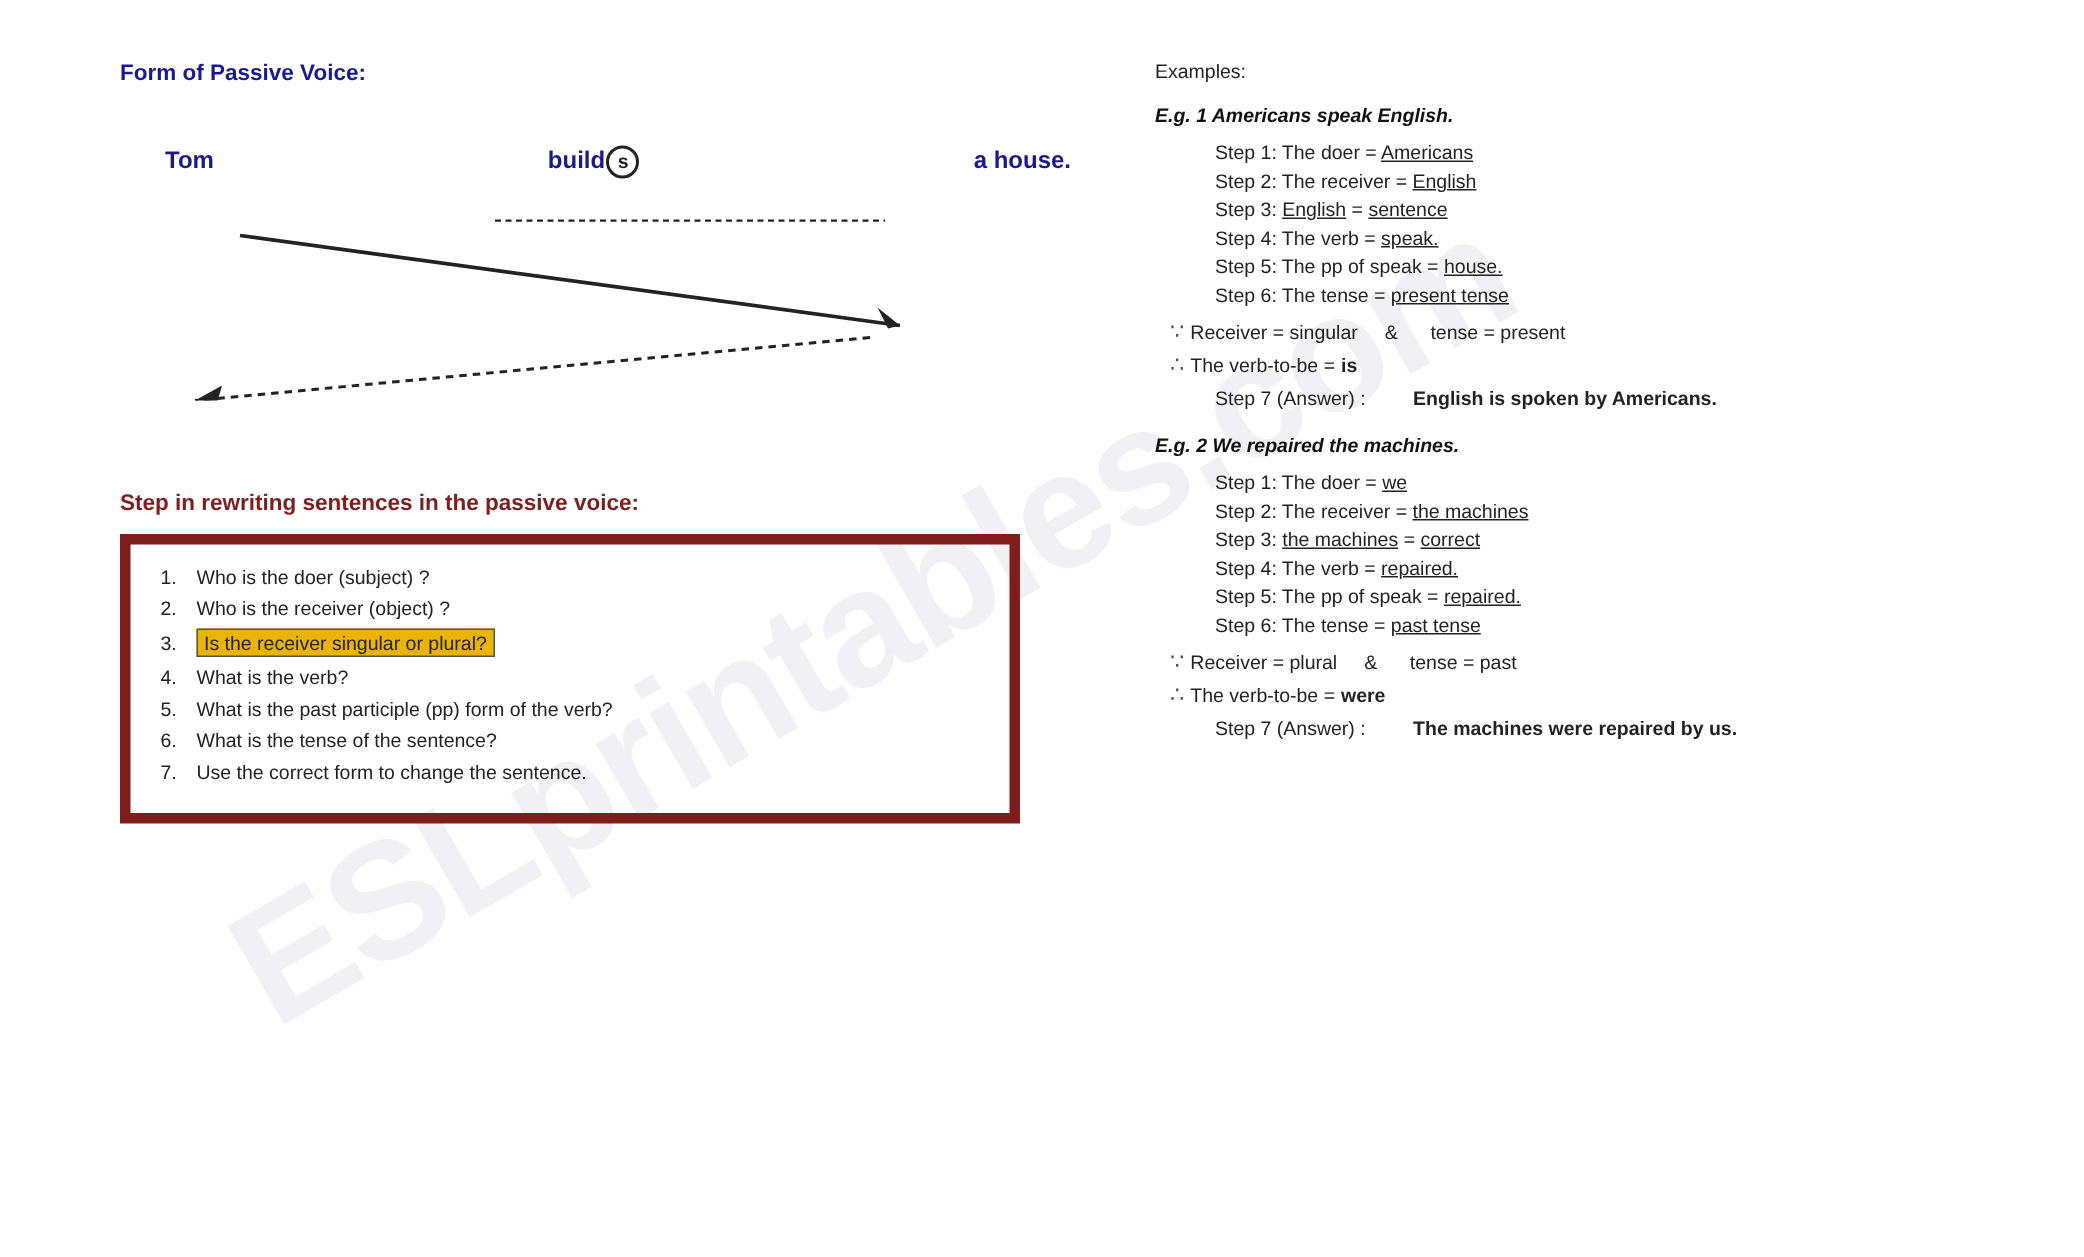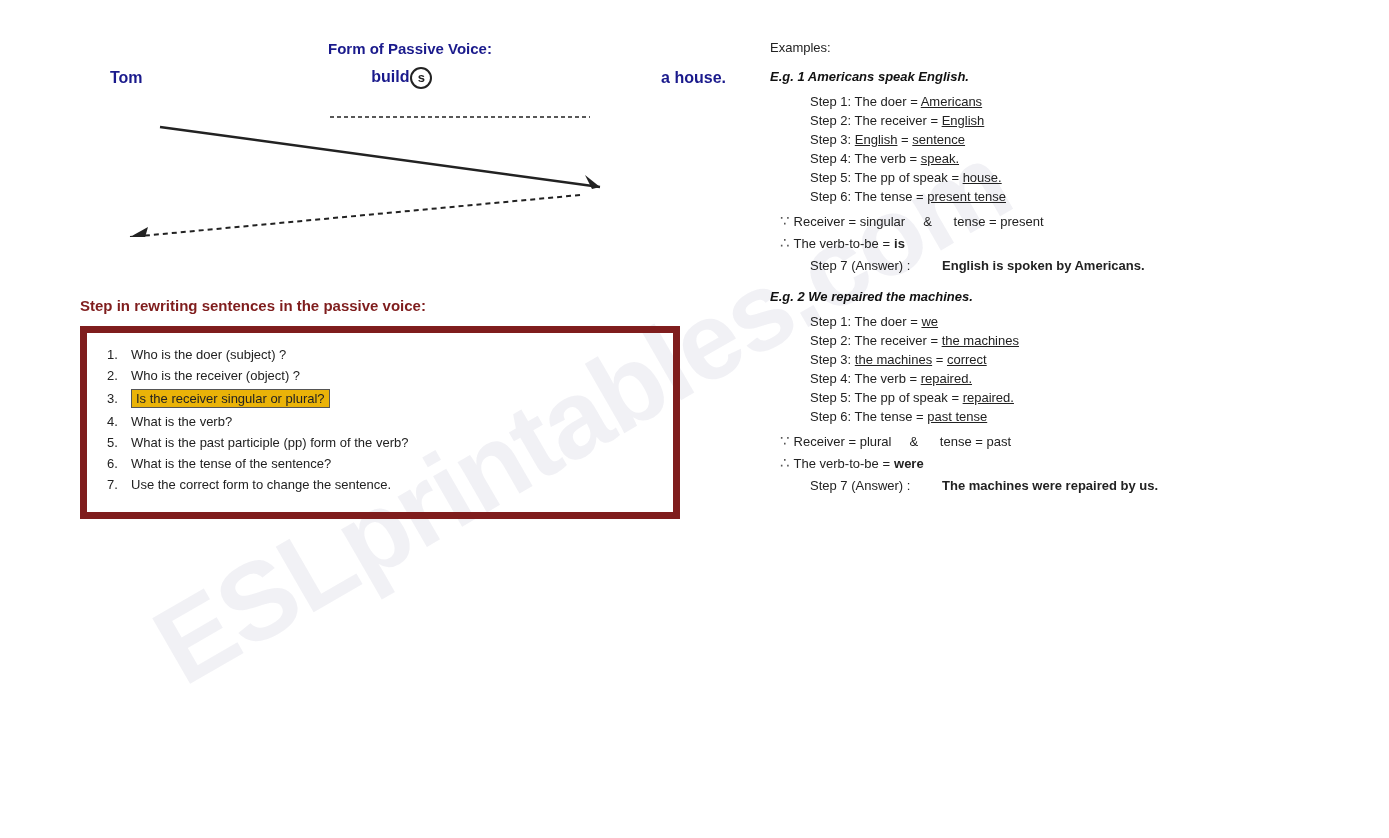--- a/index.html
+++ b/index.html
@@ -49,35 +49,35 @@
       padding-left: 30px;
       position: relative;
       z-index: 1;
     }
 
     
     .section-title {
       font-weight: bold;
       font-size: 15px;
       color: #1a1a8c;
-      text-align: center;
+      margin-bottom: 30px;
     }
 
     .diagram-area {
       position: relative;
       height: 200px;
       margin-bottom: 40px;
       margin-left: 20px;
     }
 
     .diagram-top {
       position: absolute;
       top: 10px;
       left: 0;
-      right: 4px;
+      right: 16px;
       display: flex;
       align-items: center;
       justify-content: space-between;
       padding: 0 10px;
     }
 
     .diagram-bottom {
       position: absolute;
       top: 120px;
       left: 0;

